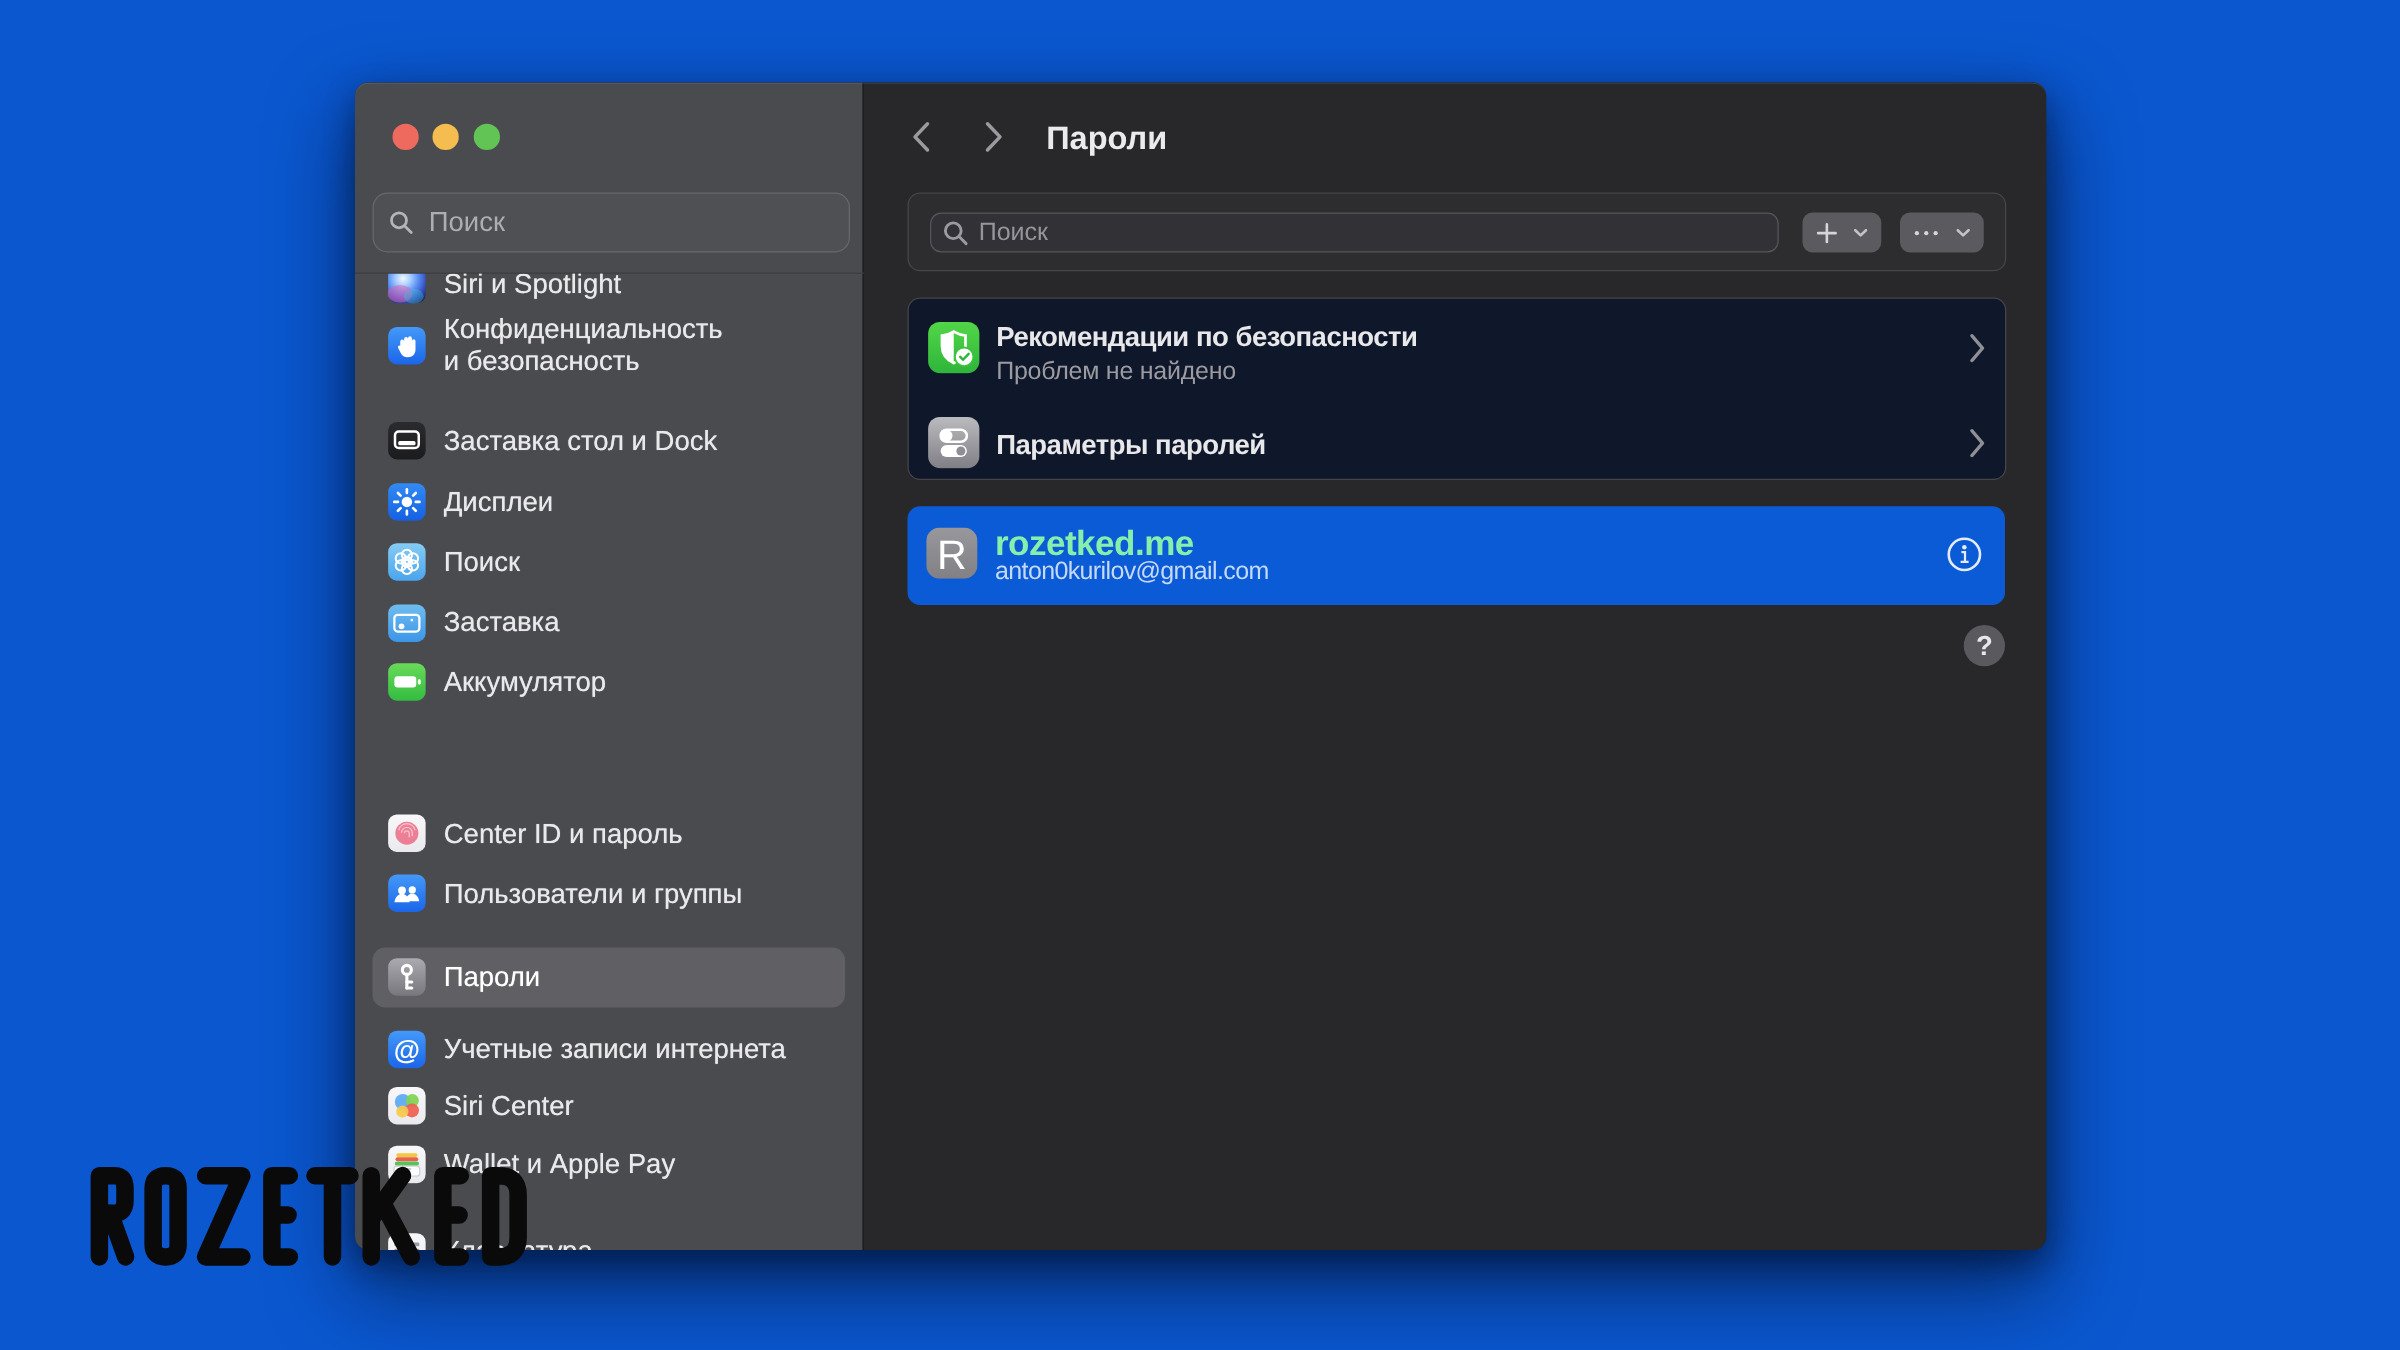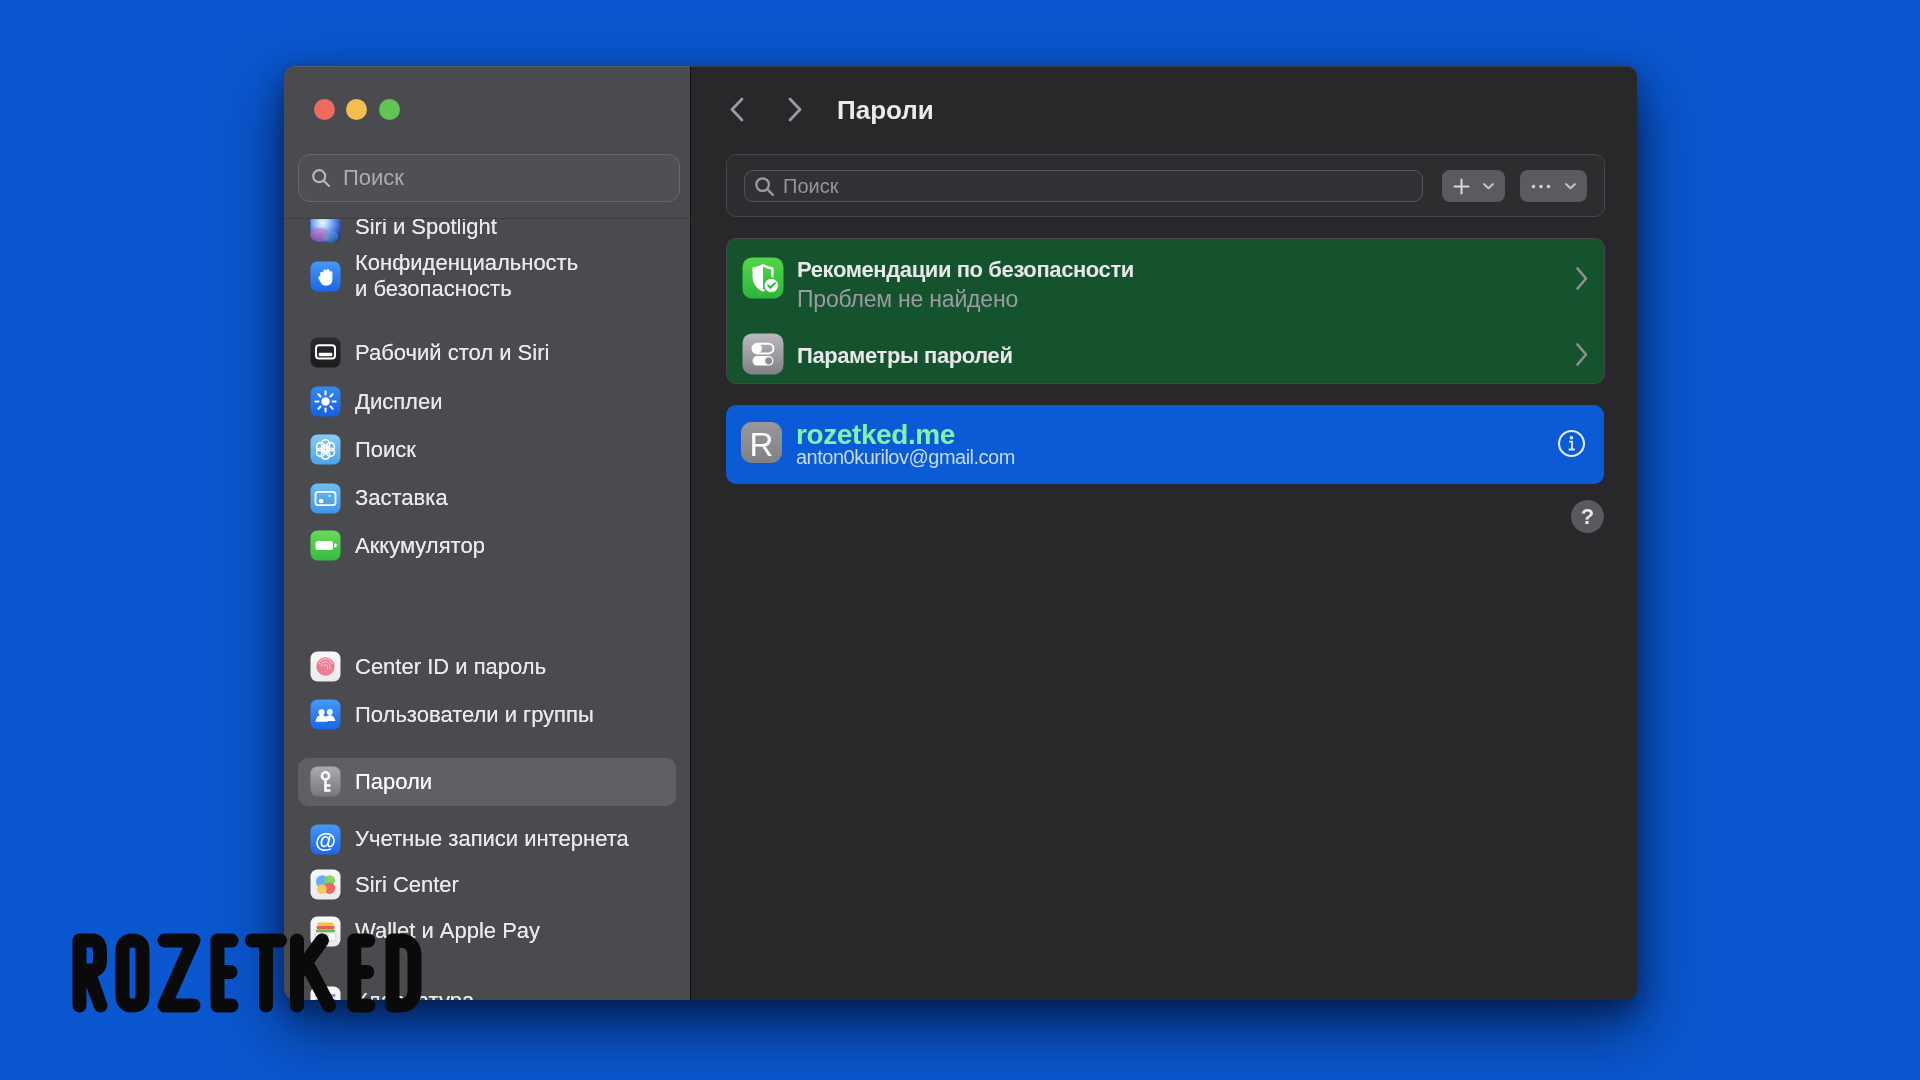--- a/index.html
+++ b/index.html
@@ -22,23 +22,23 @@
 .srow span{color:#e9e9eb;font-size:22px;white-space:nowrap;text-shadow:0 0 0.6px rgba(233,233,235,0.85)}
 .sel{position:absolute;left:14px;width:378px;height:48px;border-radius:10px;background:#606064}
 
 #main{position:absolute;left:408px;top:0;width:945px;height:934px;background:#28282b}
 .hchev{position:absolute}
 #title{position:absolute;left:553px;top:29px;color:#ebebed;font-size:26px;font-weight:bold}
 #toolbar{position:absolute;left:442px;top:88px;width:879px;height:63px;border-radius:10px;background:#2d2d30;border:1px solid #46464a}
 #mSearch{position:absolute;left:17px;top:15px;width:679px;height:32px;border-radius:9px;background:#323236;border:1.5px solid #55555a;display:flex;align-items:center}
 #mSearch .ph{color:#95959b;font-size:20px;margin-left:8px}
 .tbtn{position:absolute;top:15px;height:32px;border-radius:8px;background:#5a5a5f;display:flex;align-items:center;justify-content:space-between;padding:0 11px}
-#card1{position:absolute;left:442px;top:172px;width:879px;height:146px;border-radius:10px;background:#14532d;border:1px solid #46464a}
+#card1{position:absolute;left:442px;top:172px;width:879px;height:146px;border-radius:10px;background:#0f172a;border:1px solid #46464a}
 .ctitle{position:absolute;color:#e8e8ea;font-size:22px;font-weight:bold;letter-spacing:-0.4px;white-space:nowrap}
-.csub{position:absolute;color:#9b9ba1;font-size:23px;letter-spacing:-0.2px;white-space:nowrap}
+.csub{position:absolute;color:#9b9ba1;font-size:20px;letter-spacing:-0.2px;white-space:nowrap}
 .cic{position:absolute;left:15px}
 .cchev{position:absolute;left:849px}
 #bluerow{position:absolute;left:442px;top:339px;width:878px;height:79px;border-radius:10px;background:#0b5bd6}
 #helpbtn{position:absolute;left:1287px;top:434px;width:33px;height:33px;border-radius:50%;background:#59595e;
   color:#e8e8ea;font-size:22px;font-weight:bold;display:flex;align-items:center;justify-content:center}
 #logo{position:absolute;left:70px;top:925px}
 </style>
 </head>
 <body>
 <svg width="0" height="0" style="position:absolute">
@@ -124,21 +124,21 @@
             <path fill="#fff" d="M10.2,18.2 v-6 a1.55,1.55 0 0 1 3.1,0 v-2.1 a1.55,1.55 0 0 1 3.1,0 v-0.5 a1.55,1.55 0 0 1 3.1,0 v2.2 a1.45,1.45 0 0 1 2.9,0 v6.8 c0,3.9 -2.5,6.2 -6.1,6.2 c-2.9,0 -4.5,-1.2 -5.6,-3.3 l-2.2,-4.1 c-0.85,-1.55 1.15,-2.8 2.25,-1.45 z"></path>
           </svg>
           <span>Конфиденциальность<br>и безопасность</span>
         </div>
       <div class="srow" style="top:109.8px">
           <svg width="31" height="31" viewBox="0 0 31 31">
             <rect x="0.5" y="0.5" width="30" height="30" rx="7" fill="url(#gDark)"></rect>
             <rect x="6" y="8.2" width="19" height="13.2" rx="3" fill="none" stroke="#fff" stroke-width="2"></rect>
             <rect x="8.6" y="15.8" width="13.8" height="3.4" rx="1.2" fill="#fff"></rect>
           </svg>
-          <span>Рабочий стол и Siri</span>
+          <span>Заставка стол и Dock</span>
         </div>
       <div class="srow" style="top:158.9px">
           <svg width="31" height="31" viewBox="0 0 31 31">
             <rect x="0.5" y="0.5" width="30" height="30" rx="7" fill="url(#gBlue2)"></rect>
             <circle cx="15.5" cy="15.5" r="4.2" fill="#fff"></circle>
             <g stroke="#fff" stroke-width="2.1" stroke-linecap="round">
               <line x1="15.5" y1="5.4" x2="15.5" y2="8.4"></line>
               <line x1="15.5" y1="22.6" x2="15.5" y2="25.6"></line>
               <line x1="5.4" y1="15.5" x2="8.4" y2="15.5"></line>
               <line x1="22.6" y1="15.5" x2="25.6" y2="15.5"></line>

